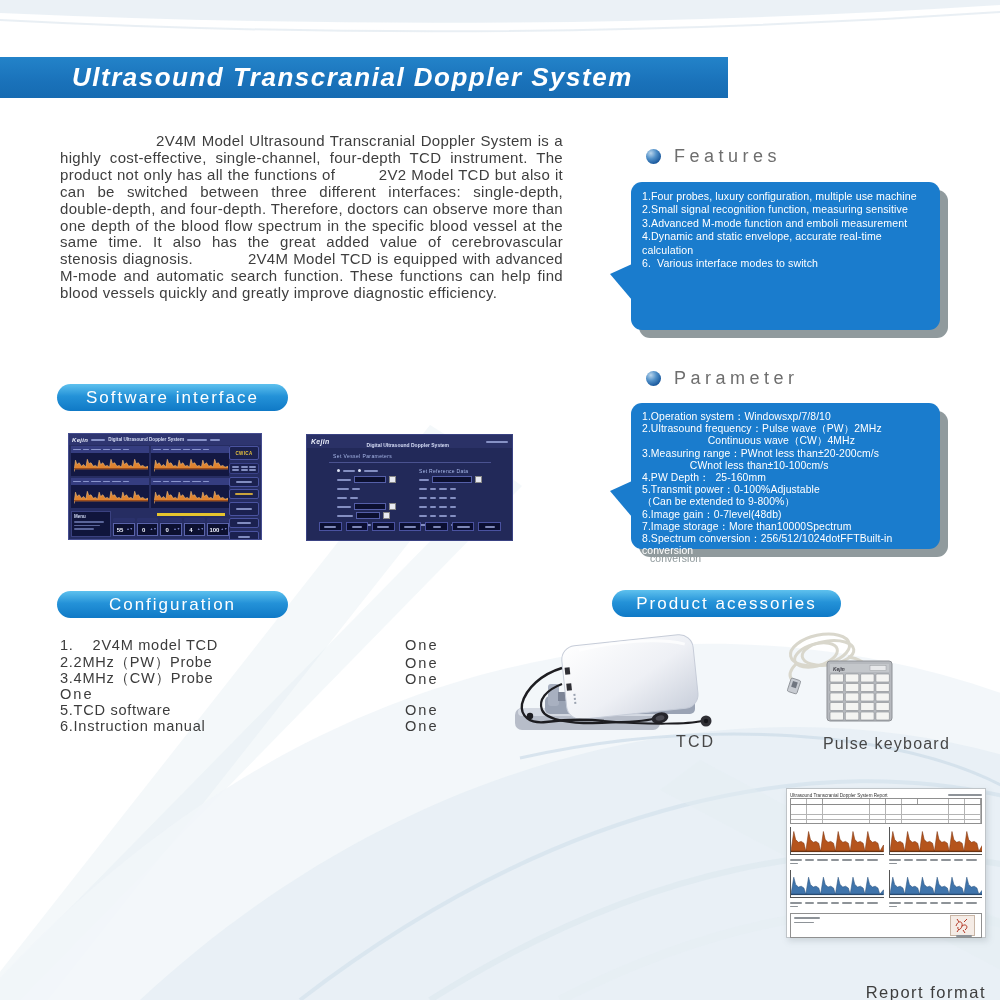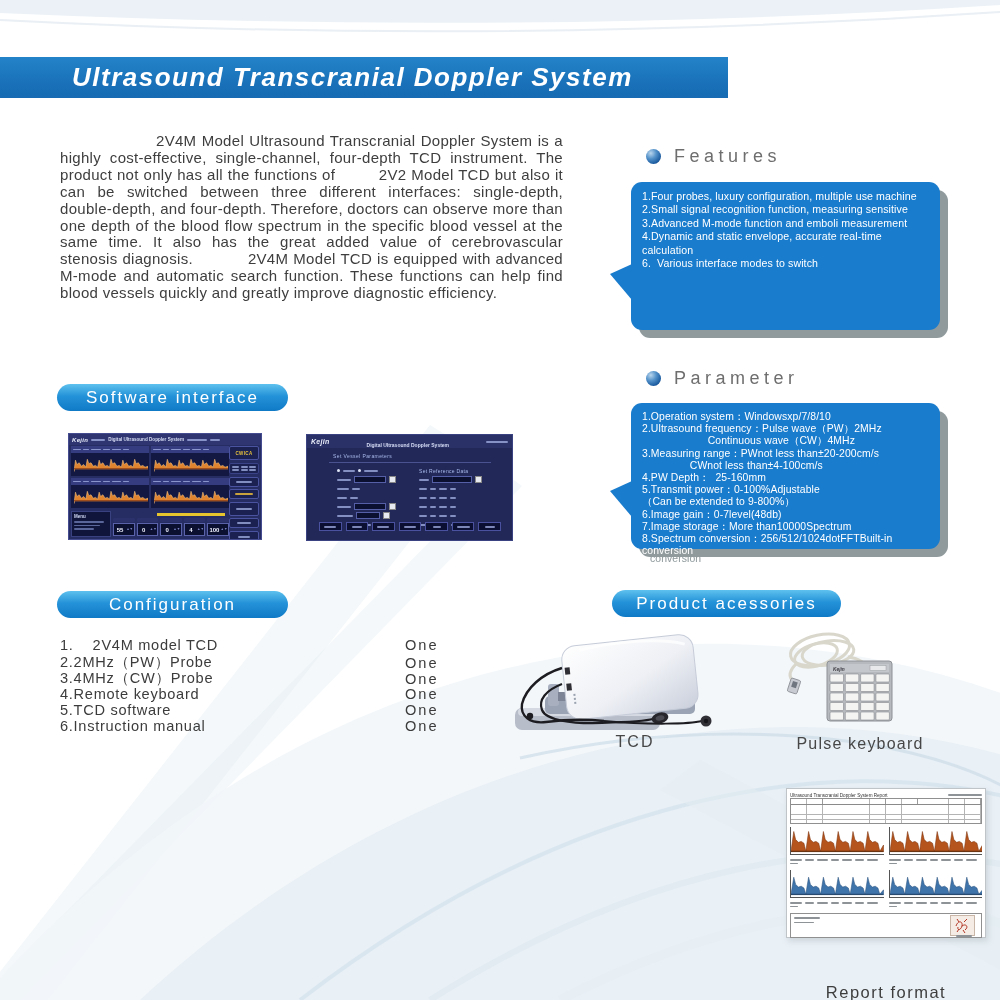--- a/index.html
+++ b/index.html
@@ -41,21 +41,21 @@
   #pill-software{left:57px;top:384px;width:231px}
   #pill-config{left:57px;top:591px;width:231px}
   #pill-acc{left:612px;top:590px;width:229px}
 
   
   .config-list{position:absolute;left:60px;top:637px;width:430px;font-size:14.6px;color:#3c3c3c;letter-spacing:.7px}
   .config-row{display:grid;grid-template-columns:345px 1fr;height:16.2px;align-items:center}
   .config-row .qty{letter-spacing:2px}
 
   
-  .caption{position:absolute;color:#474747;font-size:16px;letter-spacing:2px;text-align:center}
+  .caption{position:absolute;color:#474747;font-size:16px;letter-spacing:2px;text-align:right}
   #cap-tcd{left:555px;top:733px;width:160px}
   #cap-kbd{left:770px;top:735px;width:180px;letter-spacing:1.2px}
   #cap-report{left:786px;top:983px;width:200px;font-size:16.5px;letter-spacing:1.5px;color:#3d3d3d}
 
   
   .bar{display:inline-block;height:2px;background:rgba(165,178,230,.75);border-radius:1px;flex:none}
   .gbar{display:inline-block;height:1.6px;background:#8e9398;border-radius:1px;flex:none}
 
   
   .scr1{position:absolute;left:68px;top:433px;width:194px;height:107px;background:#262d62;
@@ -171,21 +171,21 @@
 
 <div class="sec-head" style="left:646px;top:368px">
   <span class="sphere"></span>
   <span class="sec-title">Parameter</span>
 </div>
 <div class="bubble param-bubble">
   <div class="line">1.Operation system：Windowsxp/7/8/10</div>
   <div class="line">2.Ultrasound frequency：Pulse wave（PW）2MHz</div>
   <div class="line">                      Continuous wave（CW）4MHz</div>
   <div class="line">3.Measuring range：PWnot less than±20-200cm/s</div>
-  <div class="line">                CWnot less than±4-100cm/s</div>
+  <div class="line">                CWnot less than±10-100cm/s</div>
   <div class="line">4.PW Depth：  25-160mm</div>
   <div class="line">5.Transmit power：0-100%Adjustable</div>
   <div class="line">（Can be extended to 9-800%）</div>
   <div class="line">6.Image gain：0-7level(48db)</div>
   <div class="line">7.Image storage：More than10000Spectrum</div>
   <div class="line">8.Spectrum conversion：256/512/1024dotFFTBuilt-in conversion</div>
 </div>
 
 <div class="pill" id="pill-software">Software interface</div>
 <div class="pill" id="pill-config">Configuration</div>
@@ -451,21 +451,20 @@
   </div>
   <div class="config-row">
     <span>2.2MHz（PW）Probe</span>
     <span class="qty">One</span>
   </div>
   <div class="config-row">
     <span>3.4MHz（CW）Probe</span>
     <span class="qty">One</span>
   </div>
   <div class="config-row">
-    <span>4.Remote keyboard</span>
     <span class="qty">One</span>
   </div>
   <div class="config-row">
     <span>5.TCD software</span>
     <span class="qty">One</span>
   </div>
   <div class="config-row">
     <span>6.Instruction manual</span>
     <span class="qty">One</span>
   </div>

